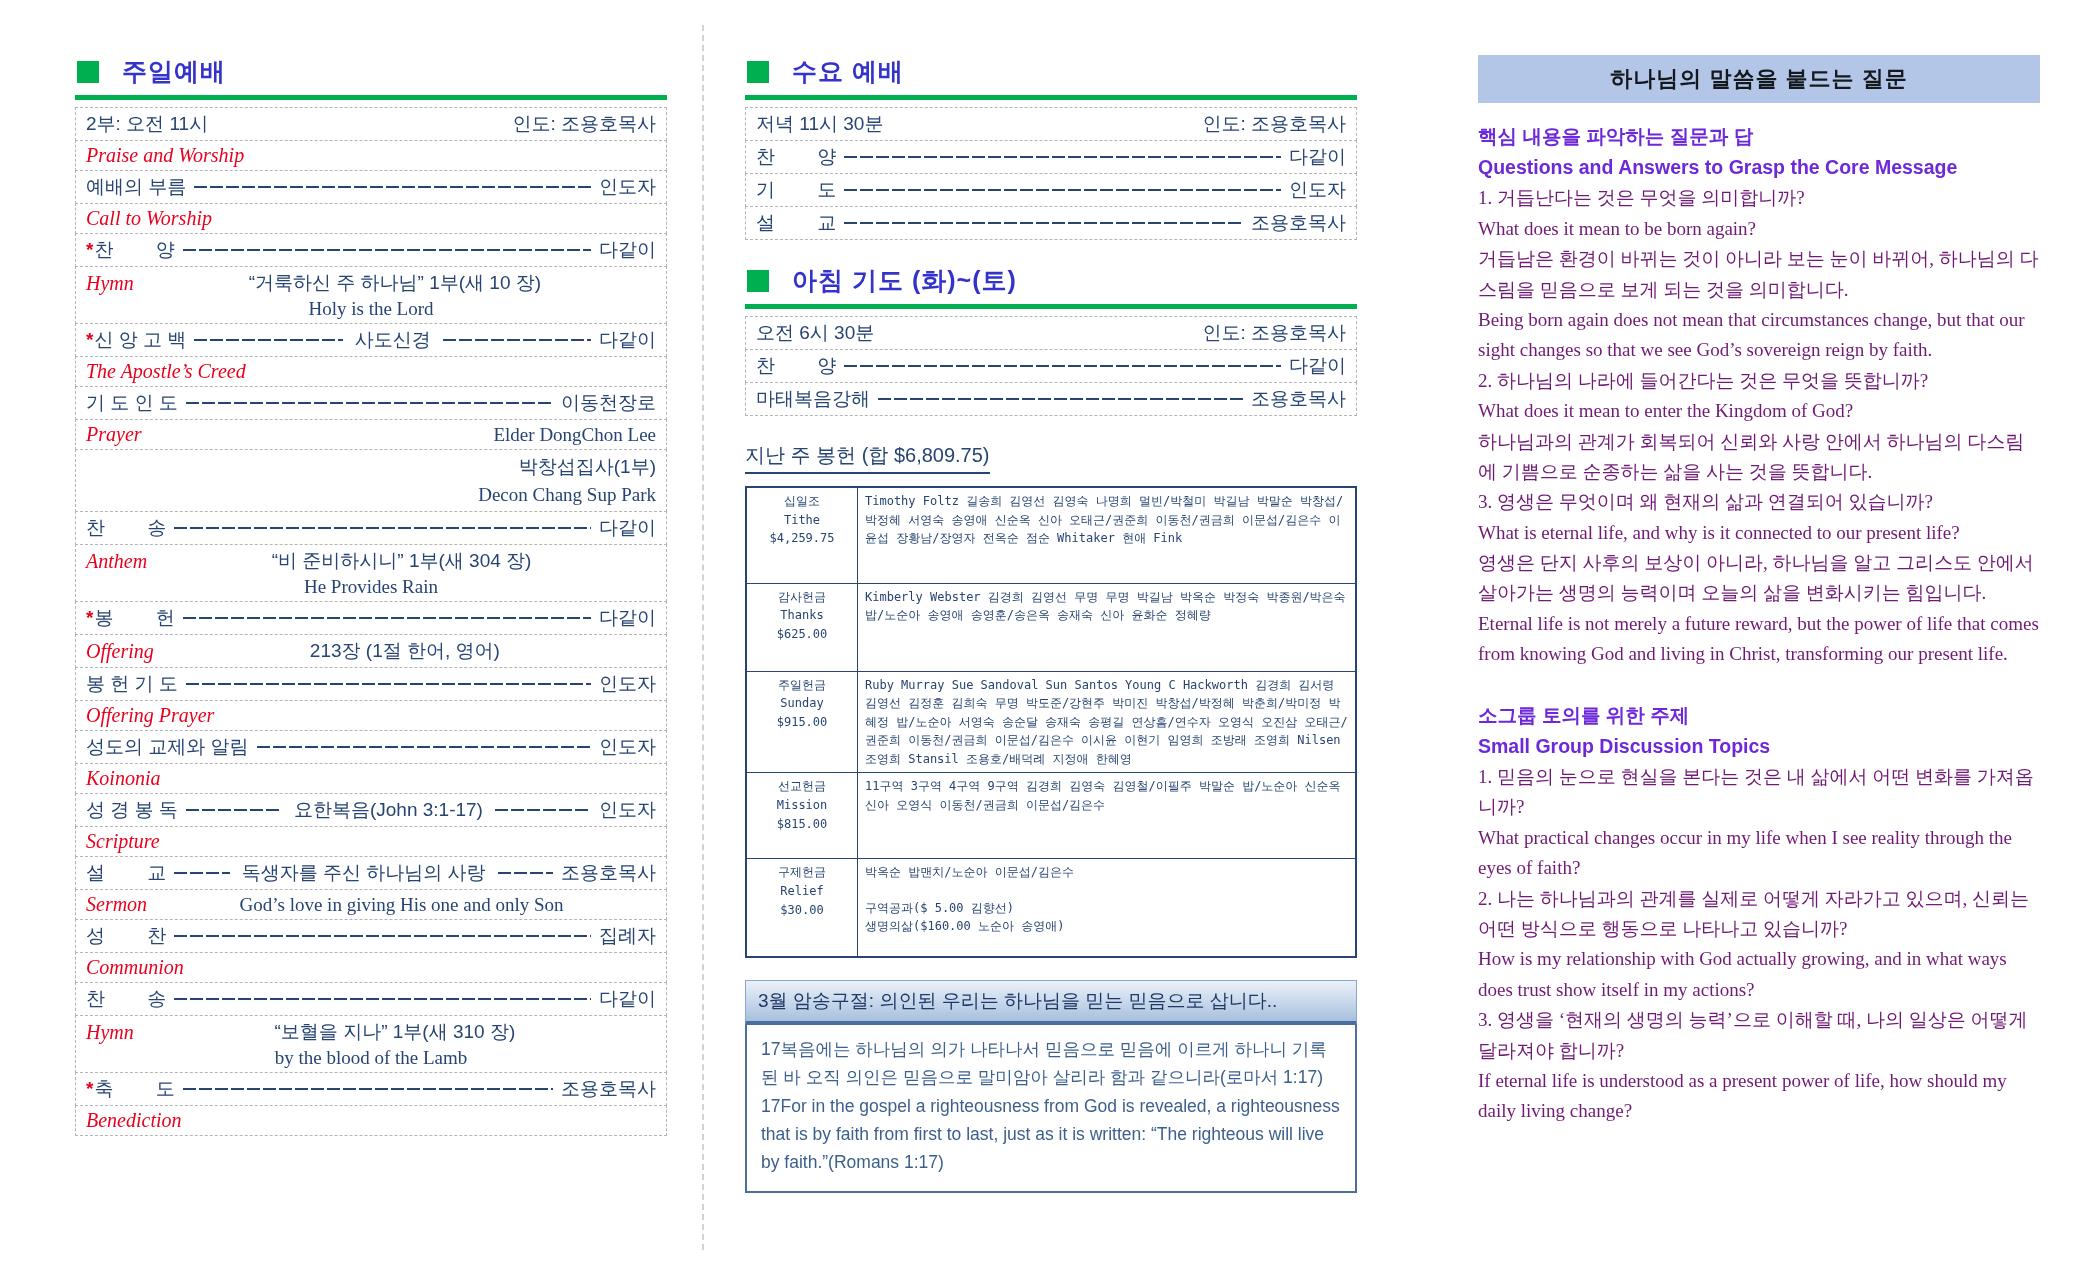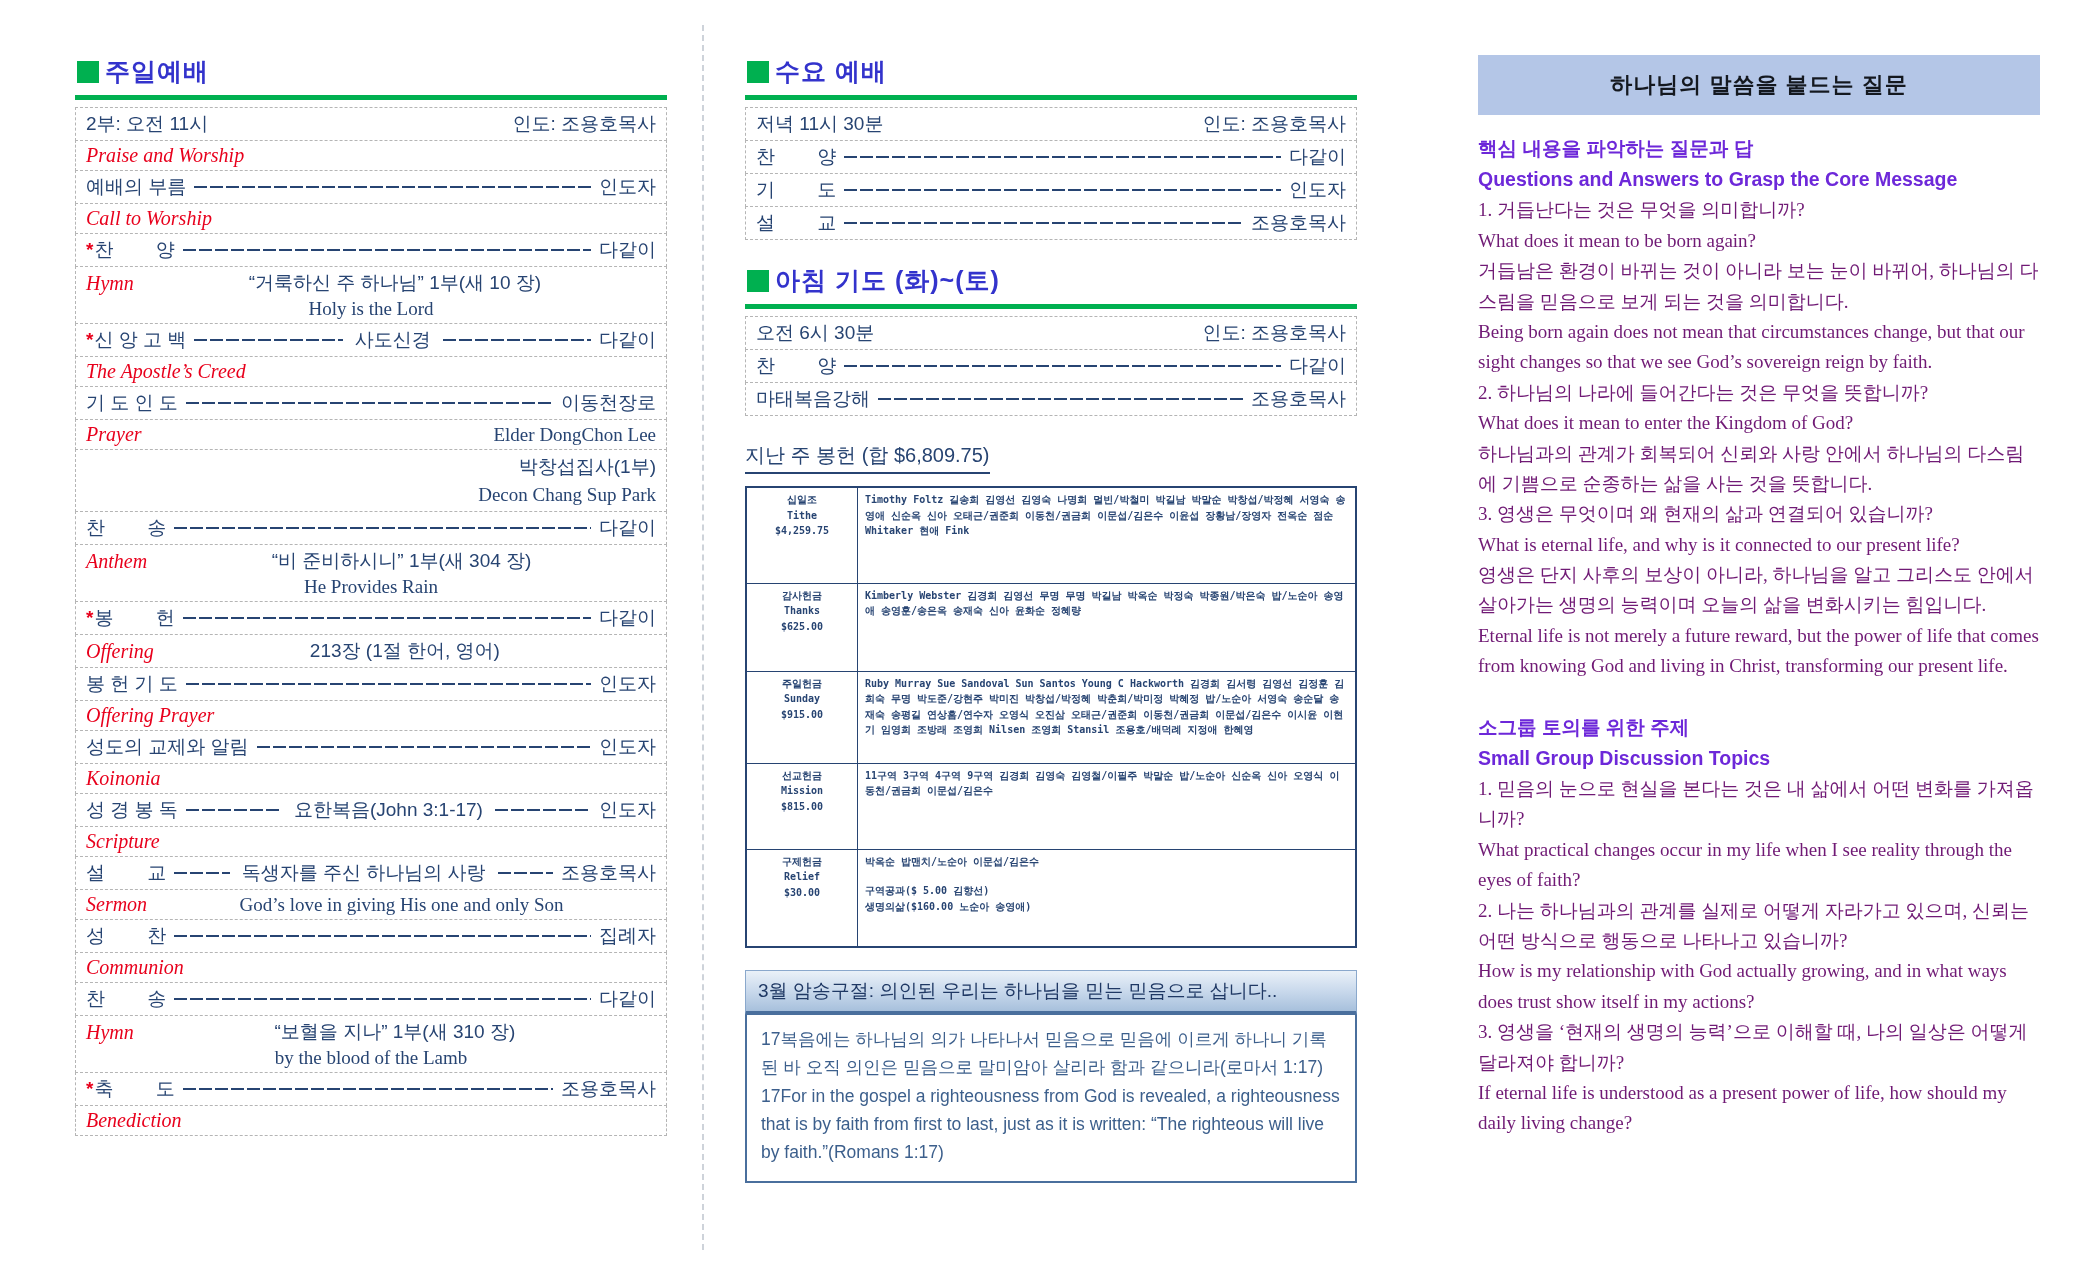--- a/index.html
+++ b/index.html
@@ -5,21 +5,21 @@
   html,body{margin:0;padding:0;background:#ffffff;}
   .page{position:relative;width:2100px;height:1275px;background:#ffffff;overflow:hidden;
         font-family:"Liberation Sans",sans-serif;}
   .col{position:absolute;top:55px;}
   .col-left{left:75px;width:592px;}
   .col-mid{left:745px;width:612px;}
   .col-right{left:1478px;width:562px;}
   .fold-line{position:absolute;left:702px;top:25px;height:1225px;border-left:2px dashed #ced3da;}
 
   
-  .sec-header{display:flex;align-items:center;gap:6px;font-size:25px;font-weight:bold;
+  .sec-header{display:flex;align-items:center;gap:23px;font-size:25px;font-weight:bold;
               color:#3333cc;margin:0 0 7px 2px;letter-spacing:1px;}
   .bullet{width:22px;height:22px;background:#00B050;flex:0 0 auto;}
   .green-bar{height:5px;background:#00B050;margin-bottom:8px;}
 
   
   .srow{border:1px dashed #b5b5b5;margin-top:-1px;padding:3px 10px;background:#fff;
         font-size:19px;color:#274472;}
   .line1{display:flex;align-items:center;width:100%;}
   .lbl{white-space:pre;}
   .star{color:#e8001c;margin-right:1px;font-weight:bold;}
@@ -34,34 +34,34 @@
   .c2line{width:100%;text-align:center;margin-top:2px;font-size:19px;}
   .rline{width:100%;text-align:right;line-height:1.45;}
 
   
   .mid-gap{height:24px;}
   .offering-title{display:inline-block;font-size:20px;color:#274472;margin:26px 0 12px 0;
                   border-bottom:2px solid #274472;padding-bottom:3px;}
   table.offering{width:100%;border-collapse:collapse;border:2px solid #274472;
                  font-family:"DejaVu Sans Mono",monospace;color:#274472;}
   table.offering td{border:1px solid #274472;padding:4px 7px;vertical-align:top;
-                    font-size:10px;line-height:1.55;font-weight:bold;}
+                    font-size:12px;line-height:1.55;}
   td.cat{width:96px;text-align:center;white-space:nowrap;}
   .spacer{height:1.4em;}
 
   .mem-header{margin-top:22px;background:linear-gradient(180deg,#eaf1f8 0%,#c9d9ec 50%,#a7c0dc 100%);
               border:1px solid #8aa8cc;border-bottom:4px solid #4a6f9d;
               padding:7px 12px;font-size:19px;color:#1f3864;}
   .mem-body{border:2px solid #4a6f9d;border-top:none;padding:10px 14px 14px 14px;
             font-size:17.5px;line-height:1.62;color:#3c5f8c;}
   .mem-body .vline{margin:0;}
 
   
   .right-header{background:#b4c6e7;color:#14181f;text-align:center;font-weight:bold;
-                font-size:22px;padding:15px 0;margin-bottom:18px;letter-spacing:1px;}
+                font-size:22px;padding:9px 0;margin-bottom:18px;letter-spacing:1px;}
   .qa-h{font-size:19.5px;font-weight:bold;color:#6d28d9;line-height:1.6;}
   .qa-p{font-size:19px;color:#701a75;line-height:1.6;font-family:Liberation Serif, serif;}
   .gap{margin-top:30px;}
 </style>
 </head>
 <body>
 
 <div class="page">
 
   <div class="col col-left">

